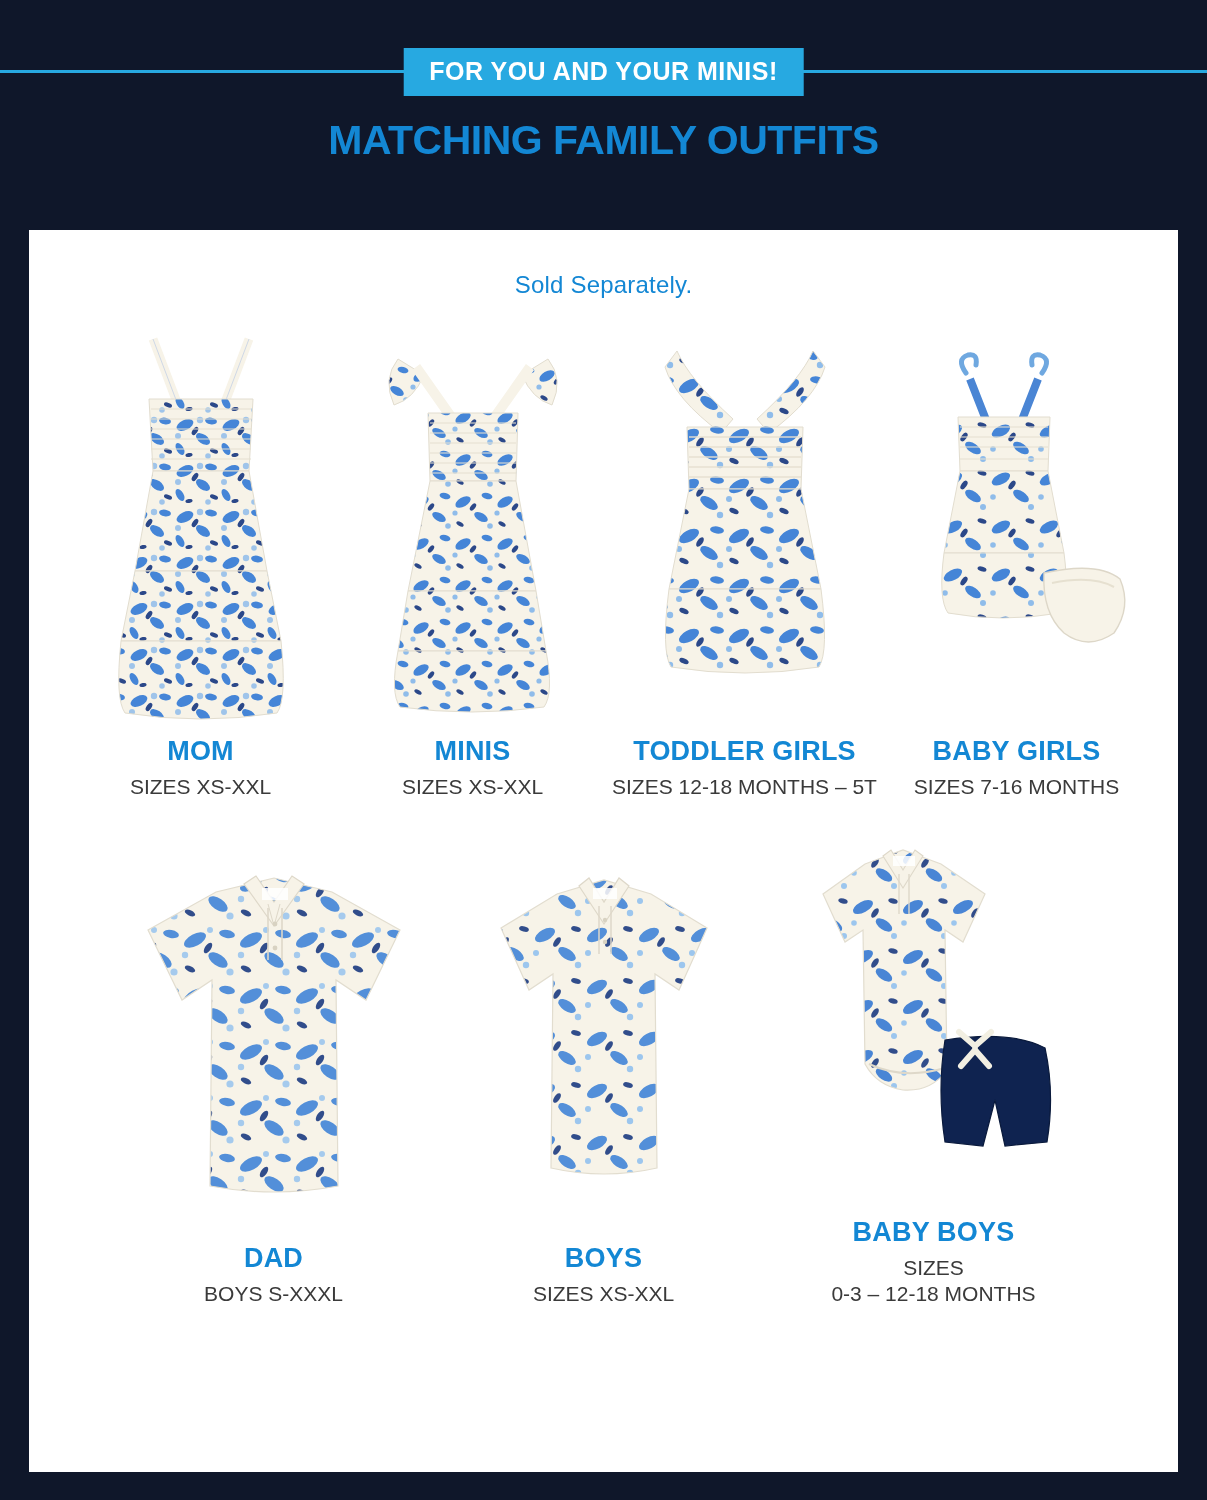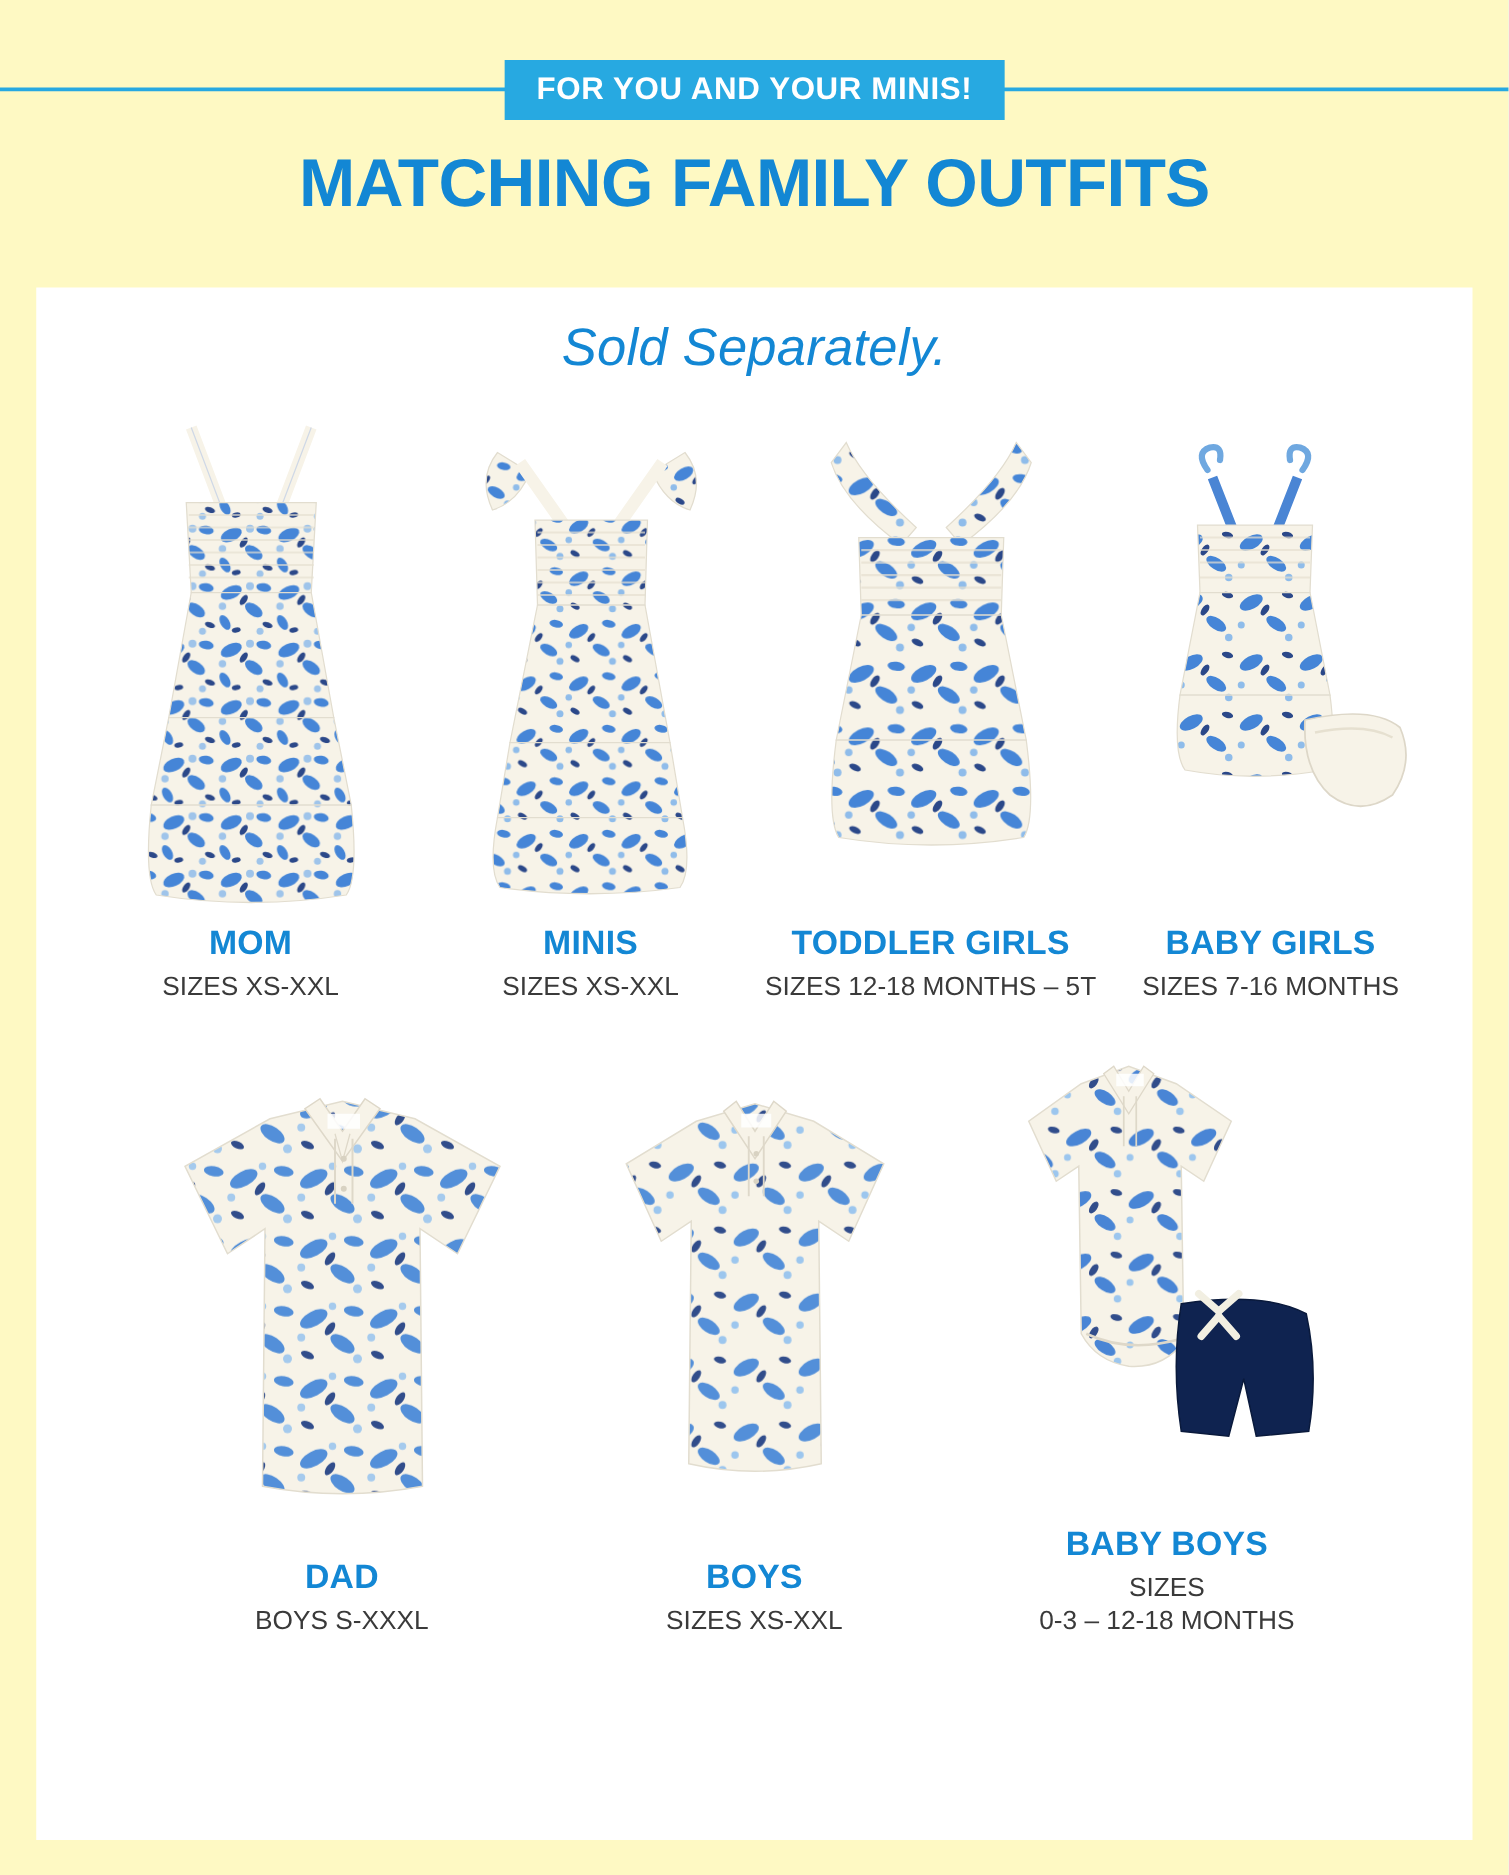--- a/index.html
+++ b/index.html
@@ -6,21 +6,21 @@
   html, body {
     margin: 0;
     padding: 0;
     background: #e8f4fc;
     font-family: "Liberation Sans", sans-serif;
   }
   .page {
     width: 1207px;
     height: 1500px;
     position: relative;
-    background: #fef9c3;
+    background: #0f172a;
     overflow: hidden;
   }
 
   
   .header {
     position: relative;
     height: 230px;
     width: 100%;
   }
   .rule {
@@ -45,41 +45,40 @@
     white-space: nowrap;
     line-height: 1;
   }
   .main-title {
     position: absolute;
     top: 120px;
     width: 100%;
     text-align: center;
     color: #1387d4;
     font-weight: bold;
-    font-size: 54px;
+    font-size: 41px;
     letter-spacing: -0.5px;
     line-height: 1;
     white-space: nowrap;
   }
 
   
   .card {
     position: absolute;
     left: 29px;
     top: 230px;
     width: 1149px;
     height: 1242px;
     background: #ffffff;
   }
   .sold {
     text-align: center;
     color: #1387d4;
-    font-style: italic;
-    font-size: 42px;
-    padding-top: 24px;
+    font-size: 24px;
+    padding-top: 41px;
     letter-spacing: 0.2px;
   }
 
   
   .row {
     display: flex;
     justify-content: center;
     align-items: flex-end;
     width: 100%;
   }

